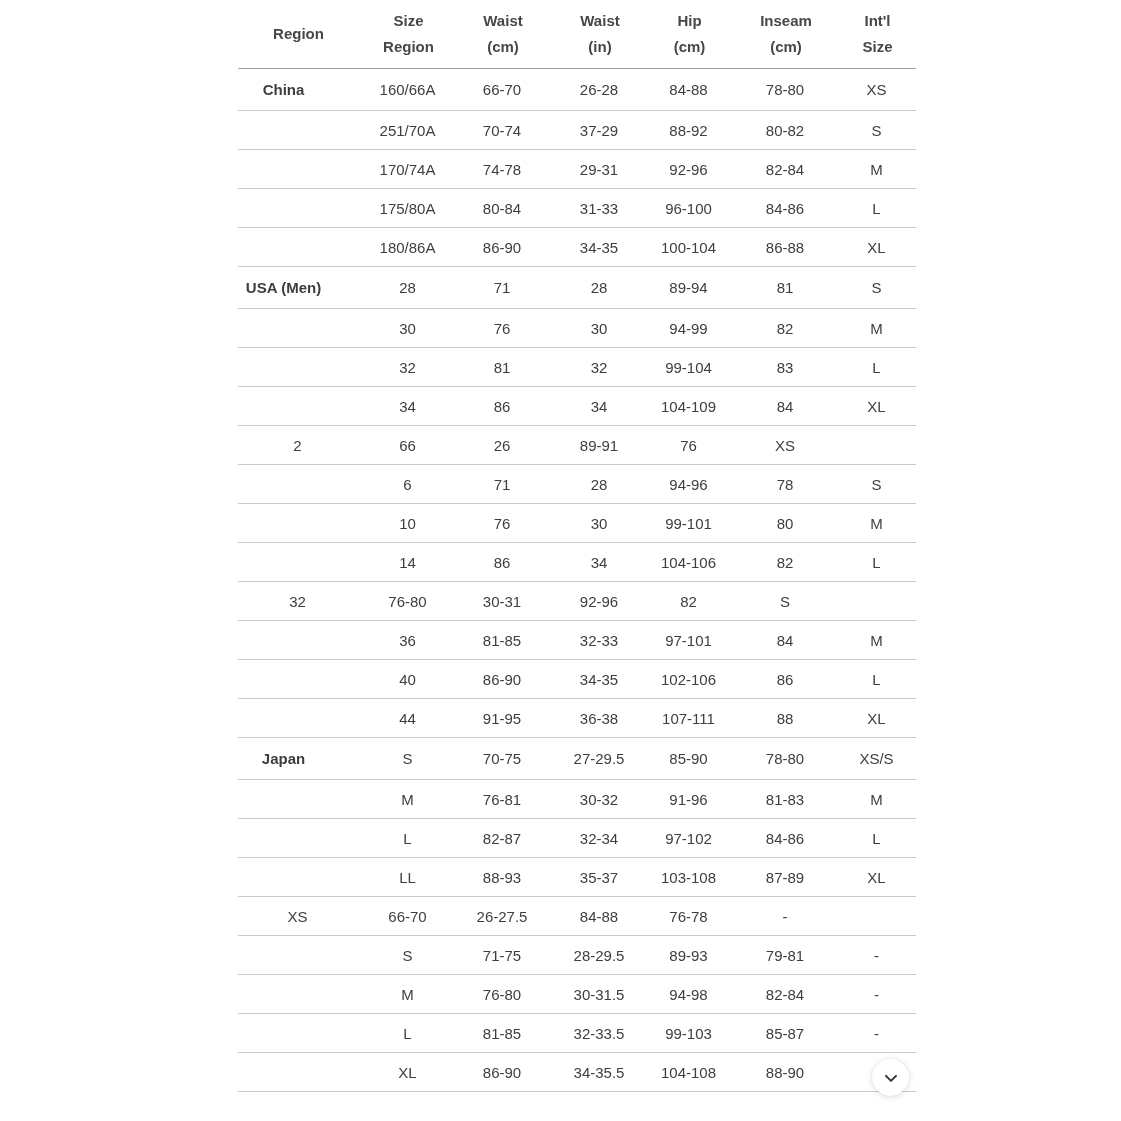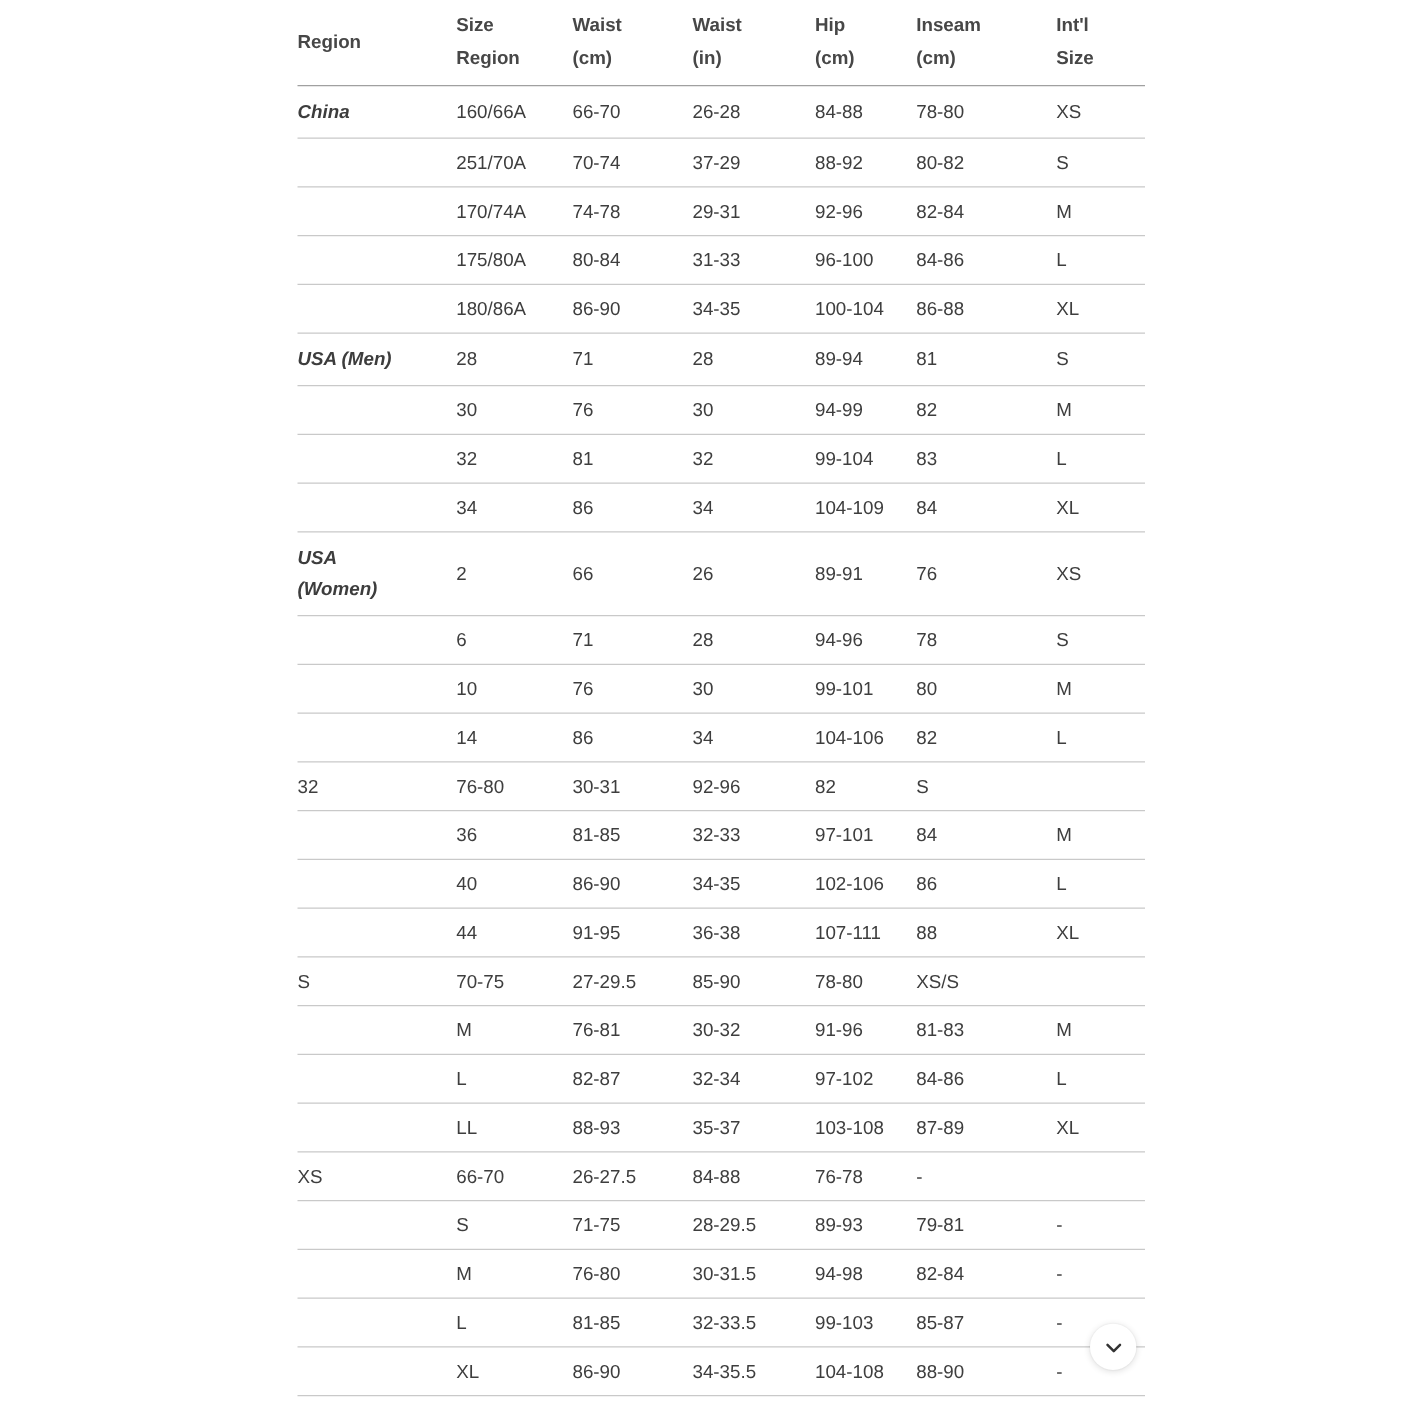--- a/index.html
+++ b/index.html
@@ -20,20 +20,21 @@
     left: 238px;
     top: 0;
     width: 678px;
     font-size: 15px;
     color: #3e3e3e;
   }
   .grid-row {
     display: grid;
     grid-template-columns: 127px 93px 96px 98px 81px 112px 71px;
     align-items: center;
+    text-align: center;
   }
   .header-row {
     min-height: 69px;
     border-bottom: 1px solid #a0a0a0;
     box-sizing: border-box;
   }
   .hcell {
     font-weight: 700;
     color: #474747;
     line-height: 26px;
@@ -48,21 +49,20 @@
     padding: 8px 8px 8px 0;
     line-height: 19px;
     box-sizing: border-box;
   }
   .cell.region {
     font-weight: 700;
     color: #3d3d3d;
     padding-right: 36px;
     line-height: 25px;
     overflow-wrap: normal;
-    font-style: italic;
   }
   .expand-btn {
     position: absolute;
     left: 872px;
     top: 1059px;
     width: 37px;
     height: 37px;
     border-radius: 50%;
     background: #ffffff;
     border: none;
@@ -189,21 +189,20 @@
         <div class="grid-row trow">
           <div class="cell region"></div>
           <div class="cell">34</div>
           <div class="cell">86</div>
           <div class="cell">34</div>
           <div class="cell">104-109</div>
           <div class="cell">84</div>
           <div class="cell">XL</div>
         </div>
         <div class="grid-row trow">
-          <div class="cell region">USA (Women)</div>
           <div class="cell">2</div>
           <div class="cell">66</div>
           <div class="cell">26</div>
           <div class="cell">89-91</div>
           <div class="cell">76</div>
           <div class="cell">XS</div>
         </div>
         <div class="grid-row trow">
           <div class="cell region"></div>
           <div class="cell">6</div>
@@ -260,20 +259,21 @@
         <div class="grid-row trow">
           <div class="cell region"></div>
           <div class="cell">44</div>
           <div class="cell">91-95</div>
           <div class="cell">36-38</div>
           <div class="cell">107-111</div>
           <div class="cell">88</div>
           <div class="cell">XL</div>
         </div>
         <div class="grid-row trow">
+          <div class="cell region">Japan</div>
           <div class="cell">S</div>
           <div class="cell">70-75</div>
           <div class="cell">27-29.5</div>
           <div class="cell">85-90</div>
           <div class="cell">78-80</div>
           <div class="cell">XS/S</div>
         </div>
         <div class="grid-row trow">
           <div class="cell region"></div>
           <div class="cell">M</div>

